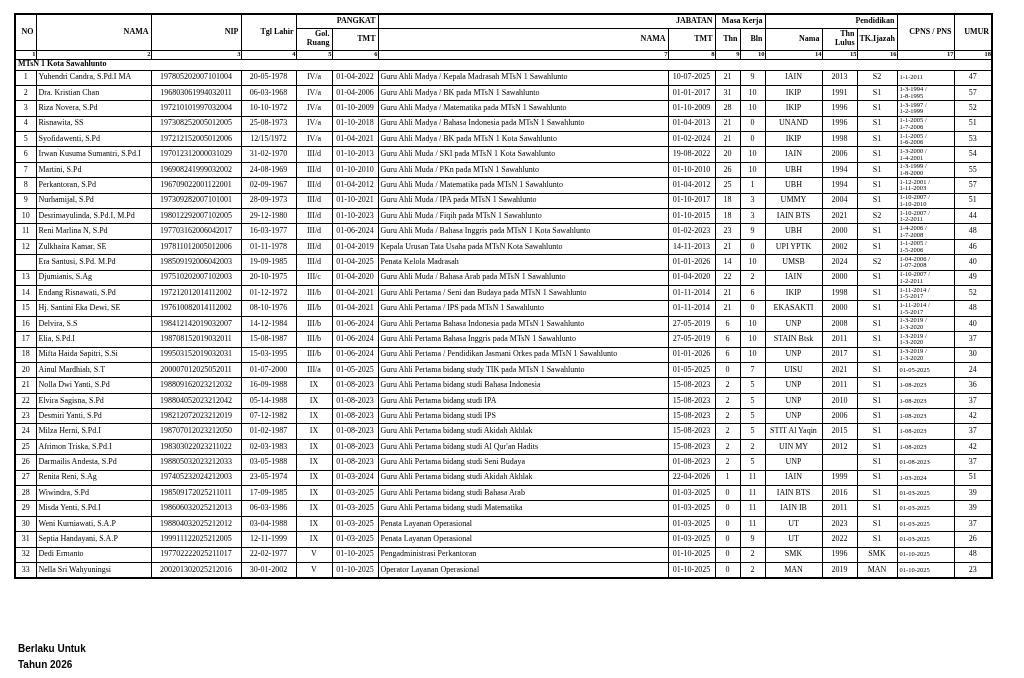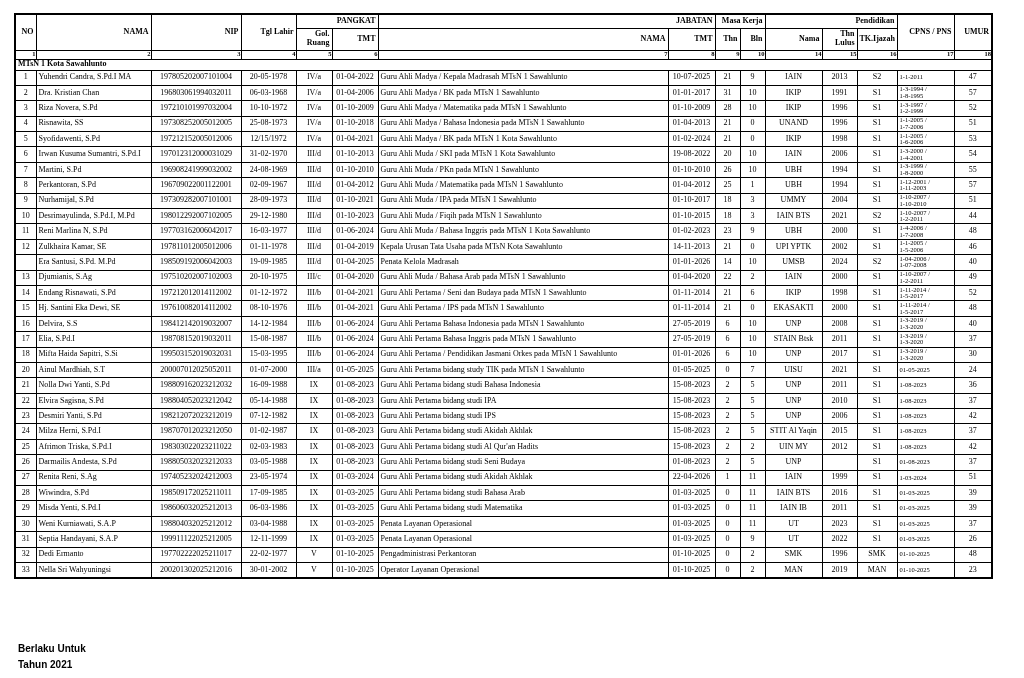--- a/index.html
+++ b/index.html
@@ -721,14 +721,14 @@
     <td class="c">2019</td>
     <td class="c">MAN</td>
     <td class="cpns">01-10-2025</td>
     <td class="c">23</td>
   </tr>
 </tbody>
 </table>
 
 <div class="footer">
   <div>Berlaku Untuk</div>
-  <div>Tahun 2021</div>
+  <div>Tahun 2026</div>
 </div>
 
 </body></html>

